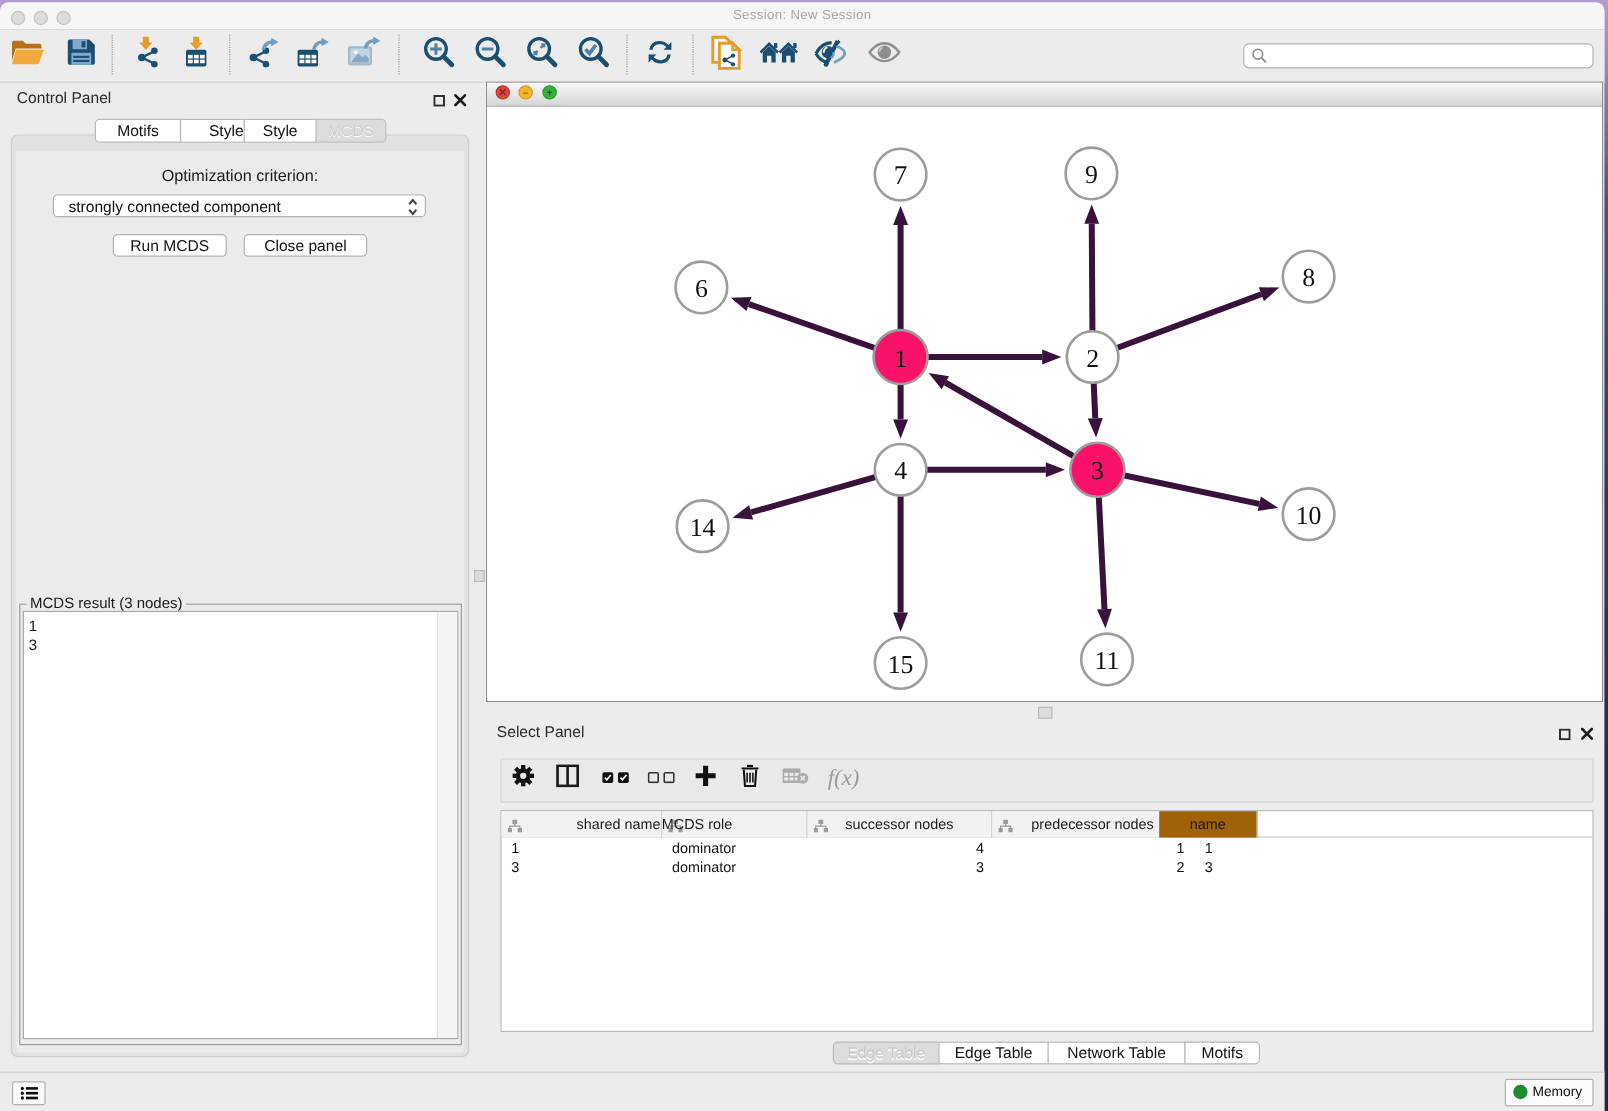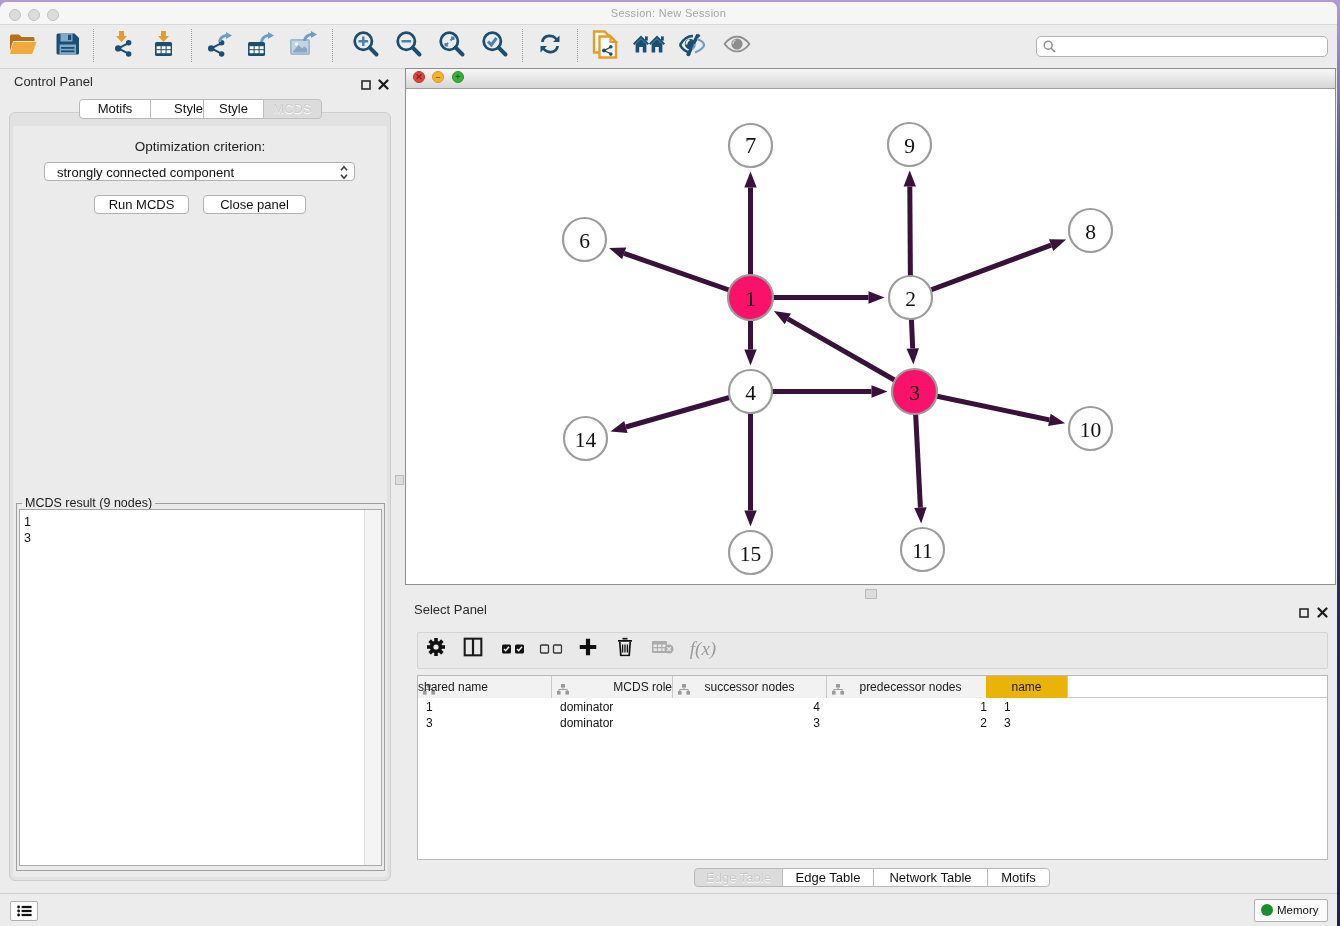--- a/index.html
+++ b/index.html
@@ -181,21 +181,21 @@
 <div class="abs" style="left:44px;top:160px;width:311px;height:19px;background:#fff;border:1px solid #b2b2b2;border-radius:4px;box-sizing:border-box">
   <div class="abs" style="left:12px;top:1px;height:17px;line-height:17px;font-size:13px;color:#111">strongly connected component</div>
   <div class="abs" style="right:5px;top:2px"><svg width="10" height="15" viewBox="0 0 10 15">
             <path d="M2 5.2 L5 1.8 L8 5.2" fill="none" stroke="#444" stroke-width="1.7"></path>
             <path d="M2 9.8 L5 13.2 L8 9.8" fill="none" stroke="#444" stroke-width="1.7"></path>
           </svg></div>
 </div>
 <div class="abs" style="left:94px;top:193px;width:95px;height:19px;background:#fff;border:1px solid #b2b2b2;border-radius:4px;box-sizing:border-box;line-height:17px;text-align:center;font-size:13px;color:#111">Run MCDS</div>
 <div class="abs" style="left:203px;top:193px;width:103px;height:19px;background:#fff;border:1px solid #b2b2b2;border-radius:4px;box-sizing:border-box;line-height:17px;text-align:center;font-size:13px;color:#111">Close panel</div>
 <div class="abs" style="left:16px;top:501px;width:369px;height:368px;border:1px solid #9f9f9f;box-sizing:border-box"></div>
-<div class="abs" style="left:22px;top:494px;background:#ebebeb;padding:0 3px;font-size:12.5px;color:#1a1a1a">MCDS result (9 nodes)</div>
+<div class="abs" style="left:22px;top:494px;background:#ebebeb;padding:0 3px;font-size:12.5px;color:#1a1a1a">MCDS result (3 nodes)</div>
 <div class="abs" style="left:19px;top:507px;width:363px;height:357px;background:#fff;border:1px solid #a8a8a8;box-sizing:border-box"></div>
 <div class="abs" style="left:364px;top:508px;width:16px;height:355px;background:#f4f4f4;border-left:1px solid #e0e0e0"></div>
 <div class="abs" style="left:24px;top:512px;font-size:12.5px;line-height:16px;color:#111">1<br>3</div>
 <div class="abs" style="left:395px;top:473px;width:7px;height:8px;background:#ddd;border:1px solid #bbb"></div>
 <div class="abs" style="left:405px;top:66px;width:931px;height:517px;border:1px solid #8f8f8f;box-sizing:border-box;background:#fff"></div>
 <div class="abs" style="left:406px;top:67px;width:929px;height:19px;background:linear-gradient(#f7f7f7,#d6d6d6);border-bottom:1px solid #9f9f9f"></div>
 <div style="position:absolute;left:413px;top:69px;width:12px;height:12px;border-radius:50%;background:#e2463d;border:1px solid #b23730;box-sizing:border-box;">
         <div style="position:absolute;left:0;top:-1px;width:10px;height:11px;display:flex;align-items:center;justify-content:center;font-weight:bold;font-size:9px;color:rgba(0,0,0,.45)">✕</div>
       </div>
       <div style="position:absolute;left:432px;top:69px;width:12px;height:12px;border-radius:50%;background:#f5b32c;border:1px solid #d39a22;box-sizing:border-box;">
@@ -331,32 +331,32 @@
   <div style="position:absolute;left:0;top:0;width:100%;height:22px;border-bottom:1px solid #c9c9c9;box-sizing:border-box">
           <div style="position:absolute;left:0px;top:0;width:133.5px;height:22px;background:#f2f2f2;border-right:1px solid #c9c9c9;box-sizing:border-box">
             <div style="position:absolute;left:5px;top:5px"><svg width="12" height="11" viewBox="0 0 12 11" style="">
                 <g fill="#9a9a9a">
                   <rect x="4" y="0" width="4" height="3.6"></rect>
                   <rect x="0" y="7" width="3.6" height="3.6"></rect>
                   <rect x="8.4" y="7" width="3.6" height="3.6"></rect>
                 </g>
                 <path d="M6 3.6 V5.5 M1.8 7 V5.5 H10.2 V7" stroke="#9a9a9a" stroke-width="1" fill="none"></path>
               </svg></div>
-            <div style="position:absolute;left:0;right:0;top:0;height:22px;line-height:22px;text-align:left;font-size:12px;color:#1a1a1a">shared name</div>
+            <div style="position:absolute;left:0;right:0;top:0;height:22px;line-height:22px;text-align:right;font-size:12px;color:#1a1a1a">shared name</div>
           </div>
           <div style="position:absolute;left:133.5px;top:0;width:121.5px;height:22px;background:#f2f2f2;border-right:1px solid #c9c9c9;box-sizing:border-box">
             <div style="position:absolute;left:5px;top:5px"><svg width="12" height="11" viewBox="0 0 12 11" style="">
                 <g fill="#9a9a9a">
                   <rect x="4" y="0" width="4" height="3.6"></rect>
                   <rect x="0" y="7" width="3.6" height="3.6"></rect>
                   <rect x="8.4" y="7" width="3.6" height="3.6"></rect>
                 </g>
                 <path d="M6 3.6 V5.5 M1.8 7 V5.5 H10.2 V7" stroke="#9a9a9a" stroke-width="1" fill="none"></path>
               </svg></div>
-            <div style="position:absolute;left:0;right:0;top:0;height:22px;line-height:22px;text-align:right;font-size:12px;color:#1a1a1a">MCDS role</div>
+            <div style="position:absolute;left:0;right:0;top:0;height:22px;line-height:22px;text-align:left;font-size:12px;color:#1a1a1a">MCDS role</div>
           </div>
           <div style="position:absolute;left:255px;top:0;width:154px;height:22px;background:#f2f2f2;border-right:1px solid #c9c9c9;box-sizing:border-box">
             <div style="position:absolute;left:5px;top:5px"><svg width="12" height="11" viewBox="0 0 12 11" style="">
                 <g fill="#9a9a9a">
                   <rect x="4" y="0" width="4" height="3.6"></rect>
                   <rect x="0" y="7" width="3.6" height="3.6"></rect>
                   <rect x="8.4" y="7" width="3.6" height="3.6"></rect>
                 </g>
                 <path d="M6 3.6 V5.5 M1.8 7 V5.5 H10.2 V7" stroke="#9a9a9a" stroke-width="1" fill="none"></path>
               </svg></div>
@@ -366,21 +366,21 @@
             <div style="position:absolute;left:5px;top:5px"><svg width="12" height="11" viewBox="0 0 12 11" style="">
                 <g fill="#9a9a9a">
                   <rect x="4" y="0" width="4" height="3.6"></rect>
                   <rect x="0" y="7" width="3.6" height="3.6"></rect>
                   <rect x="8.4" y="7" width="3.6" height="3.6"></rect>
                 </g>
                 <path d="M6 3.6 V5.5 M1.8 7 V5.5 H10.2 V7" stroke="#9a9a9a" stroke-width="1" fill="none"></path>
               </svg></div>
             <div style="position:absolute;left:0;right:0;top:0;height:22px;line-height:22px;text-align:center;font-size:12px;color:#1a1a1a">predecessor nodes</div>
           </div>
-          <div style="position:absolute;left:568px;top:0;width:82px;height:22px;background:#eab308;border-right:1px solid #c9c9c9;box-sizing:border-box">
+          <div style="position:absolute;left:548px;top:0;width:82px;height:22px;background:#a16207;border-right:1px solid #c9c9c9;box-sizing:border-box">
             <div style="position:absolute;left:0;right:0;top:0;height:22px;line-height:22px;text-align:center;font-size:12px;color:#1a1a1a">name</div>
           </div>
         </div>
   <div style="position:absolute;left:0;top:23px;width:100%;height:16px;font-size:12px;color:#111;line-height:16px">
           <span style="position:absolute;left:8px">1</span>
           <span style="position:absolute;left:142px">dominator</span>
           <span style="position:absolute;left:255px;width:147px;text-align:right">4</span>
           <span style="position:absolute;left:409px;width:160px;text-align:right">1</span>
           <span style="position:absolute;left:586px">1</span>
         </div>

